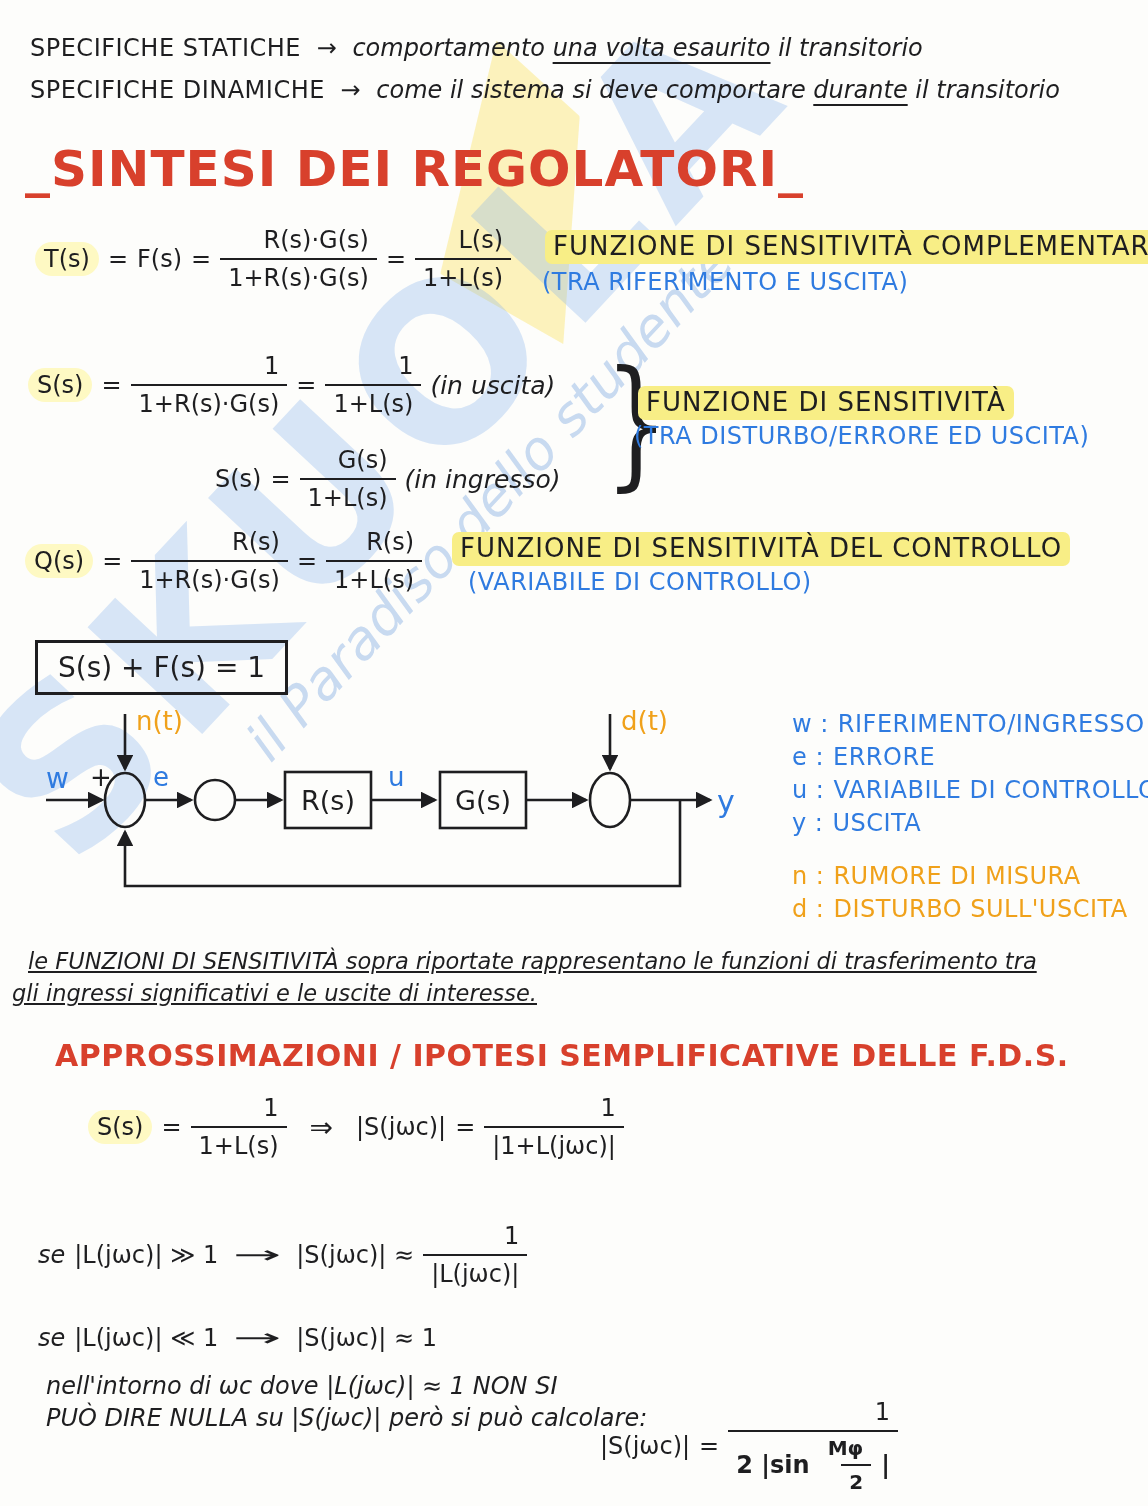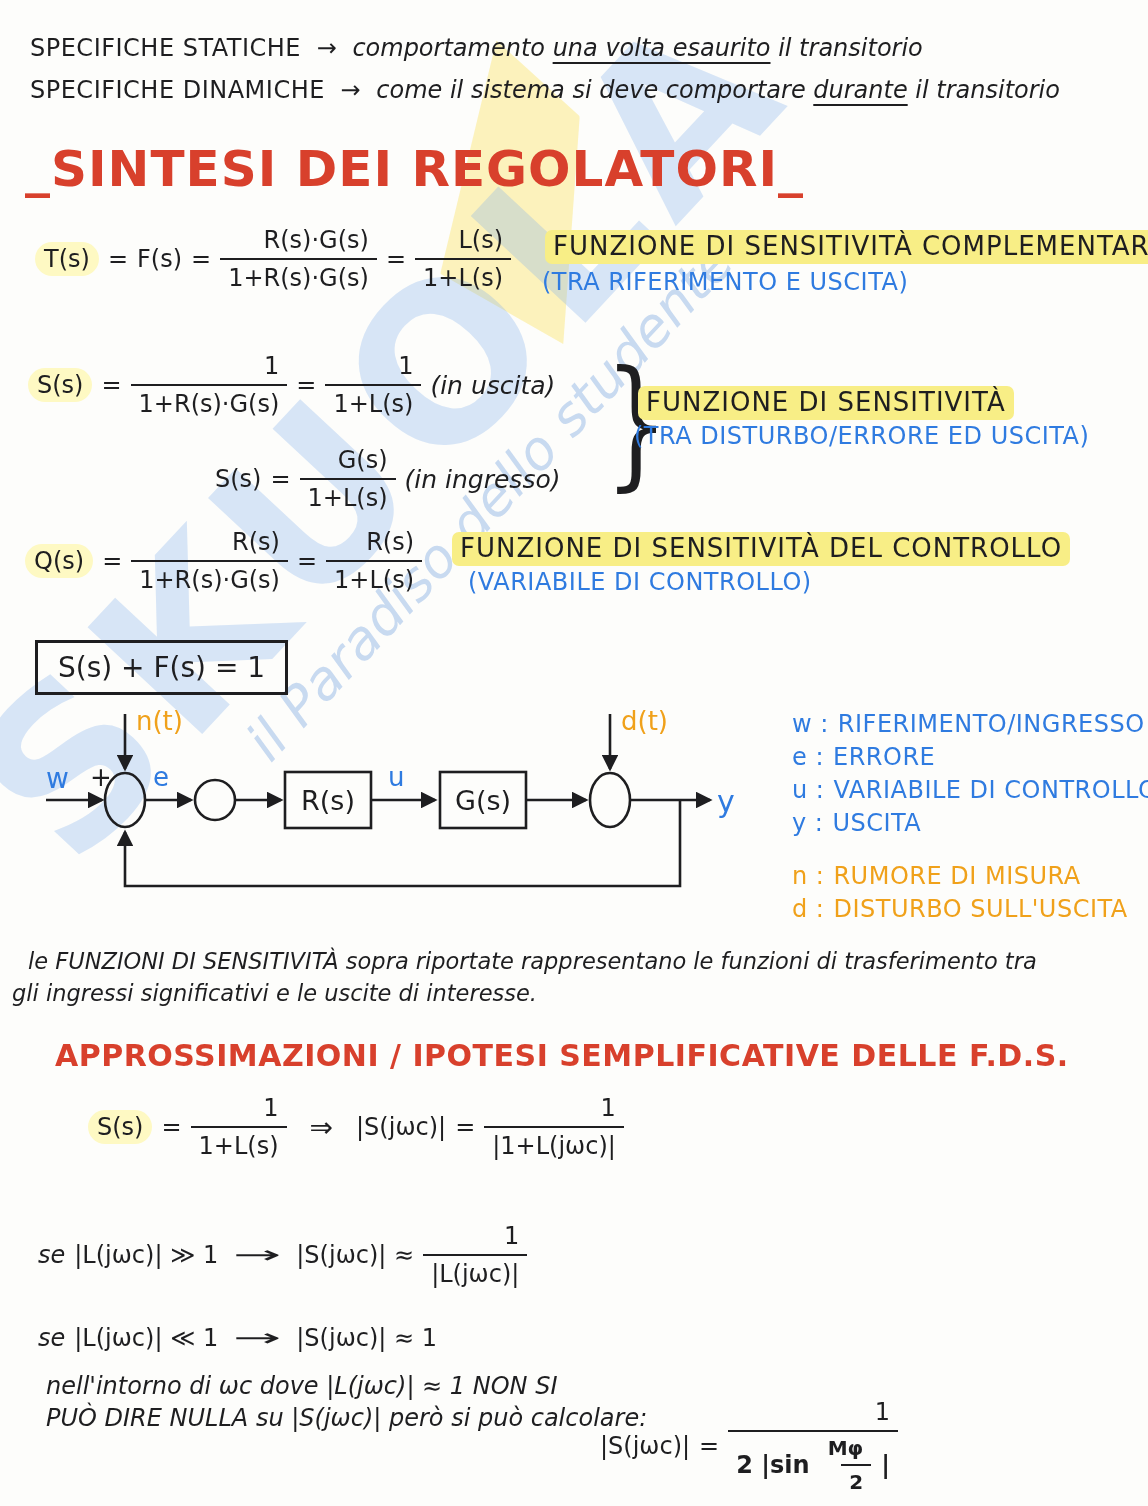--- a/index.html
+++ b/index.html
@@ -52,21 +52,21 @@
   .band { background:#f8ee86; padding:1px 8px 3px; border-radius:7px; display:inline-block; }
   .sub { color:#2f7be0; font-size:24px; letter-spacing:0.5px; white-space:nowrap; }
 
   .boxed { border:3px solid #1e1e20; padding:8px 20px; font-size:28px; white-space:nowrap; }
 
   .brace { font-family:"DejaVu Serif","Liberation Serif",serif; font-size:140px; line-height:150px;
            transform:scaleX(0.72); color:#1e1e20; }
 
   .legend-line { display:flex; gap:9px; font-size:24px; letter-spacing:0.5px; line-height:33px; white-space:nowrap; }
 
-  .par { font-size:22.5px; font-style:italic; white-space:nowrap; }
+  .par { font-size:22.5px; font-style:italic; white-space:nowrap;text-decoration:underline; }
   .heading2 { font-size:30px; font-weight:bold; letter-spacing:0.5px; color:#d8402c; white-space:nowrap; }
 
   .arrlong { display:inline-block; transform:scaleX(2.4); margin:0 20px; }
   .note { font-size:24px; font-style:italic; white-space:nowrap;margin-left:8px; }
 
   svg text { font-family:"DejaVu Sans","Liberation Sans",sans-serif; }
 </style>
 </head>
 <body>
 

